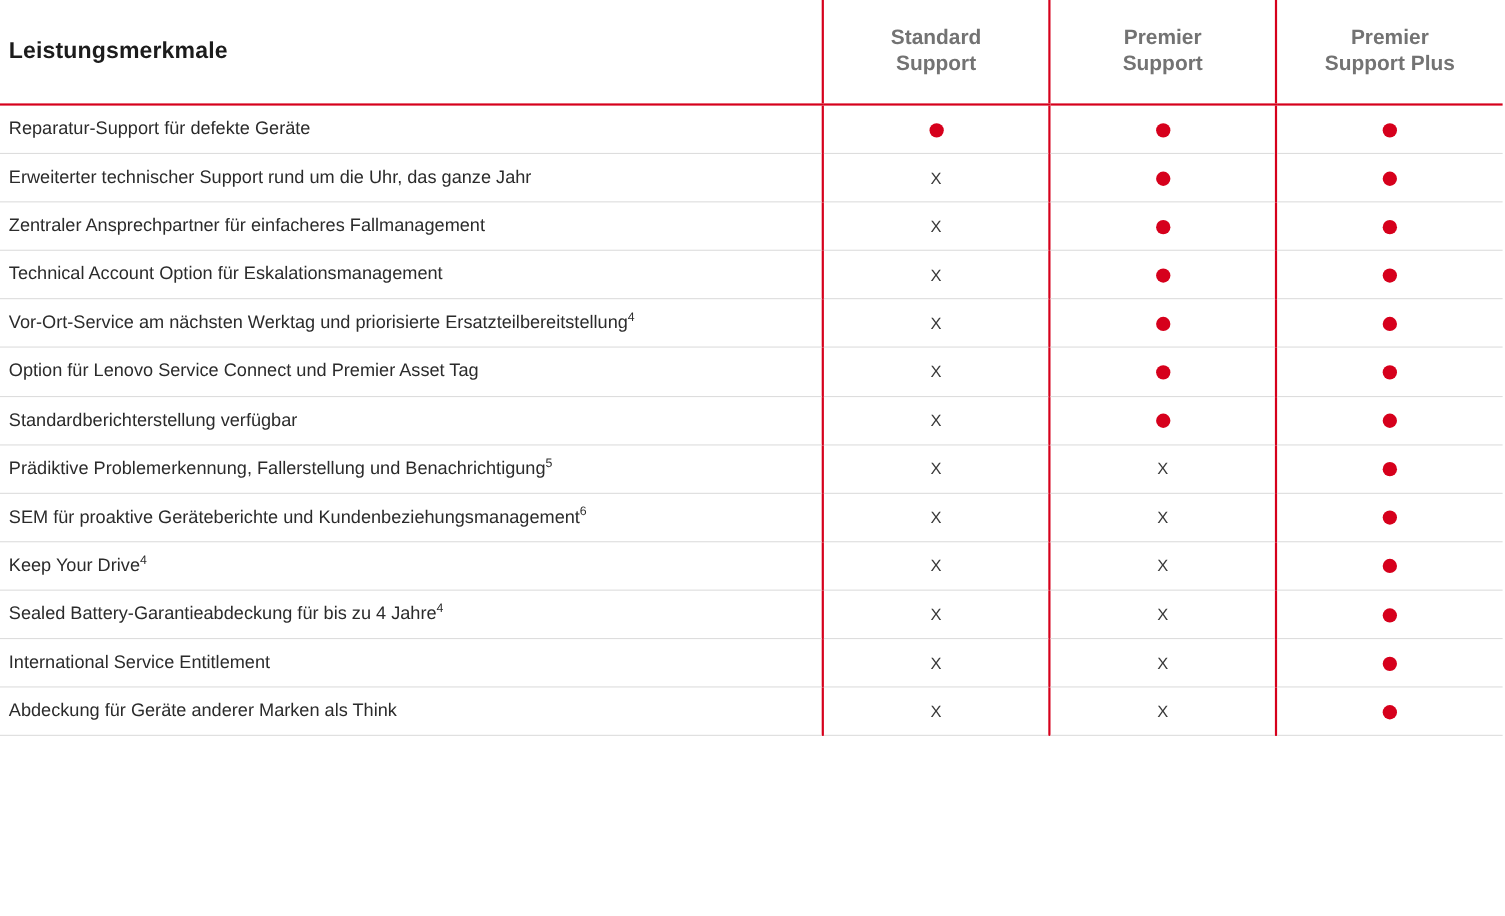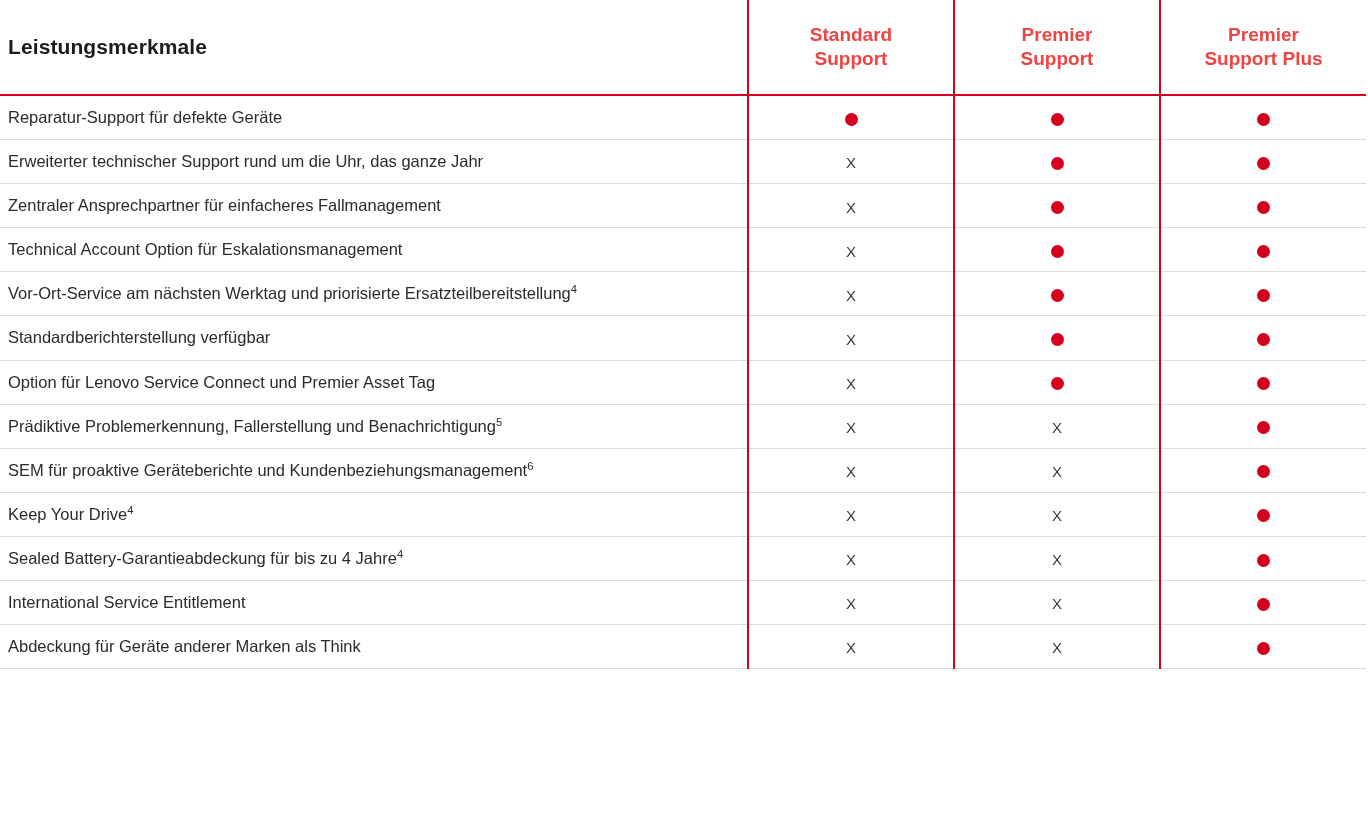--- a/index.html
+++ b/index.html
@@ -39,21 +39,21 @@
     padding: 0 0 0 8px;
     height: 94px;
     border-bottom: 2px solid #d6001c;
     letter-spacing: 0.1px;
   }
 
   th.plan-head {
     text-align: center;
     font-size: 19px;
     font-weight: bold;
-    color: #ef4444;
+    color: #737373;
     height: 94px;
     line-height: 1.25;
     border-bottom: 2px solid #d6001c;
     border-left: 2px solid #d6001c;
     padding: 0 6px;
     margin-top: 21px;
   }
   th.plan-head .plan-line { display: block; }
 
   
@@ -158,27 +158,27 @@
         <td class="mark-cell"><span class="dot"></span></td>
         <td class="mark-cell"><span class="dot"></span></td>
       </tr>
       <tr>
         <td class="feature-cell">Vor-Ort-Service am nächsten Werktag und priorisierte Ersatzteilbereitstellung<sup>4</sup></td>
         <td class="mark-cell"><span class="cross">X</span></td>
         <td class="mark-cell"><span class="dot"></span></td>
         <td class="mark-cell"><span class="dot"></span></td>
       </tr>
       <tr>
+        <td class="feature-cell">Option für Lenovo Service Connect und Premier Asset Tag</td>
+        <td class="mark-cell"><span class="cross">X</span></td>
+        <td class="mark-cell"><span class="dot"></span></td>
+        <td class="mark-cell"><span class="dot"></span></td>
+      </tr>
+      <tr>
         <td class="feature-cell">Standardberichterstellung verfügbar</td>
-        <td class="mark-cell"><span class="cross">X</span></td>
-        <td class="mark-cell"><span class="dot"></span></td>
-        <td class="mark-cell"><span class="dot"></span></td>
-      </tr>
-      <tr>
-        <td class="feature-cell">Option für Lenovo Service Connect und Premier Asset Tag</td>
         <td class="mark-cell"><span class="cross">X</span></td>
         <td class="mark-cell"><span class="dot"></span></td>
         <td class="mark-cell"><span class="dot"></span></td>
       </tr>
       <tr>
         <td class="feature-cell">Prädiktive Problemerkennung, Fallerstellung und Benachrichtigung<sup>5</sup></td>
         <td class="mark-cell"><span class="cross">X</span></td>
         <td class="mark-cell"><span class="cross">X</span></td>
         <td class="mark-cell"><span class="dot"></span></td>
       </tr>

